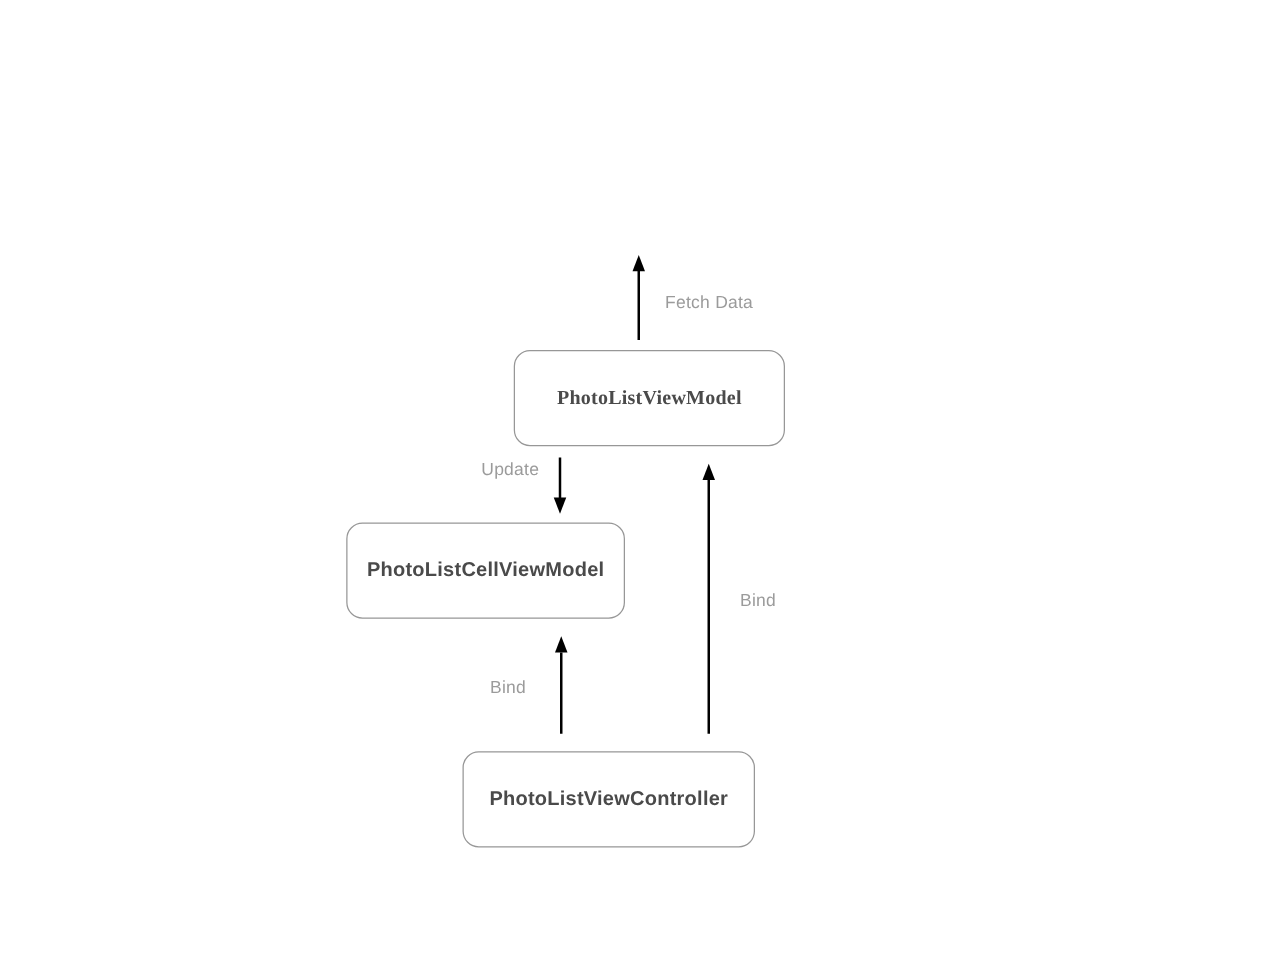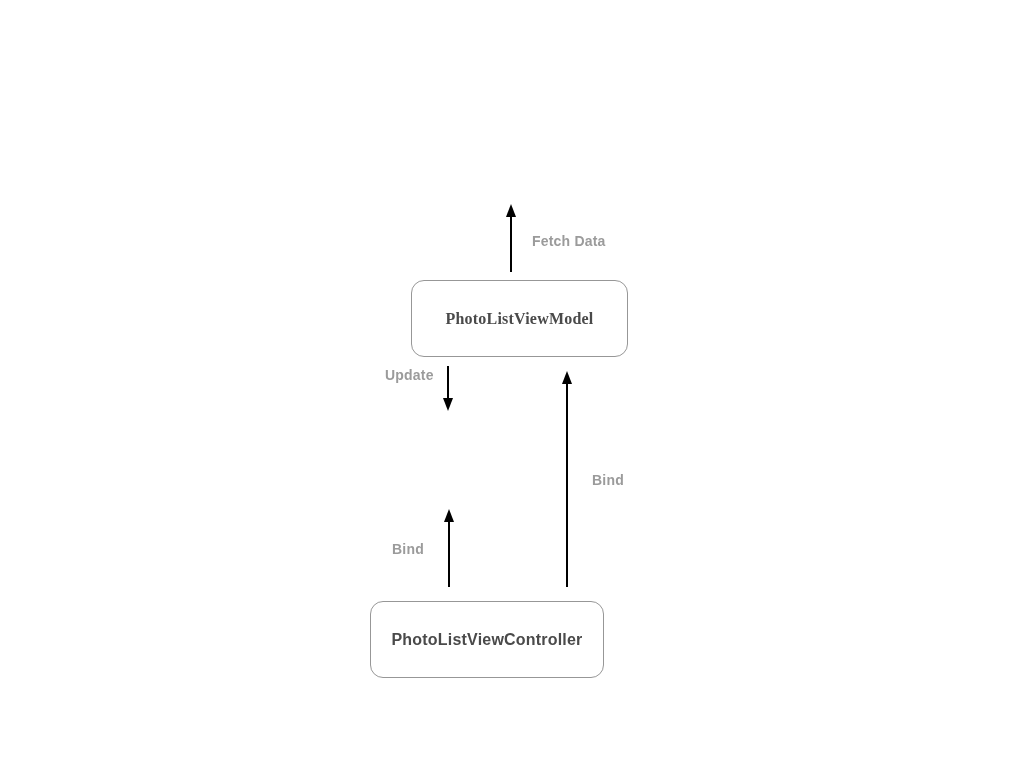--- a/index.html
+++ b/index.html
@@ -35,21 +35,21 @@
     font-weight: bold;
     letter-spacing: 0.2px;
   }
   .edges-layer { position: absolute; left: 0; top: 0; width: 1024px; height: 768px; }
   .edges-layer line { stroke: #000000; stroke-width: 2; }
   .edges-layer path { fill: #000000; stroke: none; }
   .edge-label {
     position: absolute;
     color: #9b9b9b;
     font-size: 14px;
-    font-weight: bold;
+    font-weight: normal;
     letter-spacing: 0.2px;
     white-space: nowrap;
   }
   #label-fetch-data { left: 532px; top: 233px; }
   #label-update     { left: 385px; top: 367px; }
   #label-bind-cell  { left: 392px; top: 541px; }
   #label-bind-model { left: 592px; top: 472px; }
   #node-viewmodel      { left: 411px; top: 280px; width: 217px; height: 77px; font-family: Liberation Serif, serif; }
   #node-cellviewmodel  { left: 277px; top: 418px; width: 223px; height: 77px; }
   #node-viewcontroller { left: 370px; top: 601px; width: 234px; height: 77px; }
@@ -58,20 +58,23 @@
 </head>
 <body>
 
 <div class="canvas">
 
 
   <div class="node-box" id="node-viewmodel">
     <span>PhotoListViewModel</span>
   </div>
 
+  <div class="node-box" id="node-cellviewmodel">
+    <span>PhotoListCellViewModel</span>
+  </div>
 
   <div class="node-box" id="node-viewcontroller">
     <span>PhotoListViewController</span>
   </div>
 
   <svg class="edges-layer">
     <g>
       <line x1="511" y1="272" x2="511" y2="216"></line>
       <path d="M 511,204 L 506,217 L 516,217 Z"></path>
     </g>

